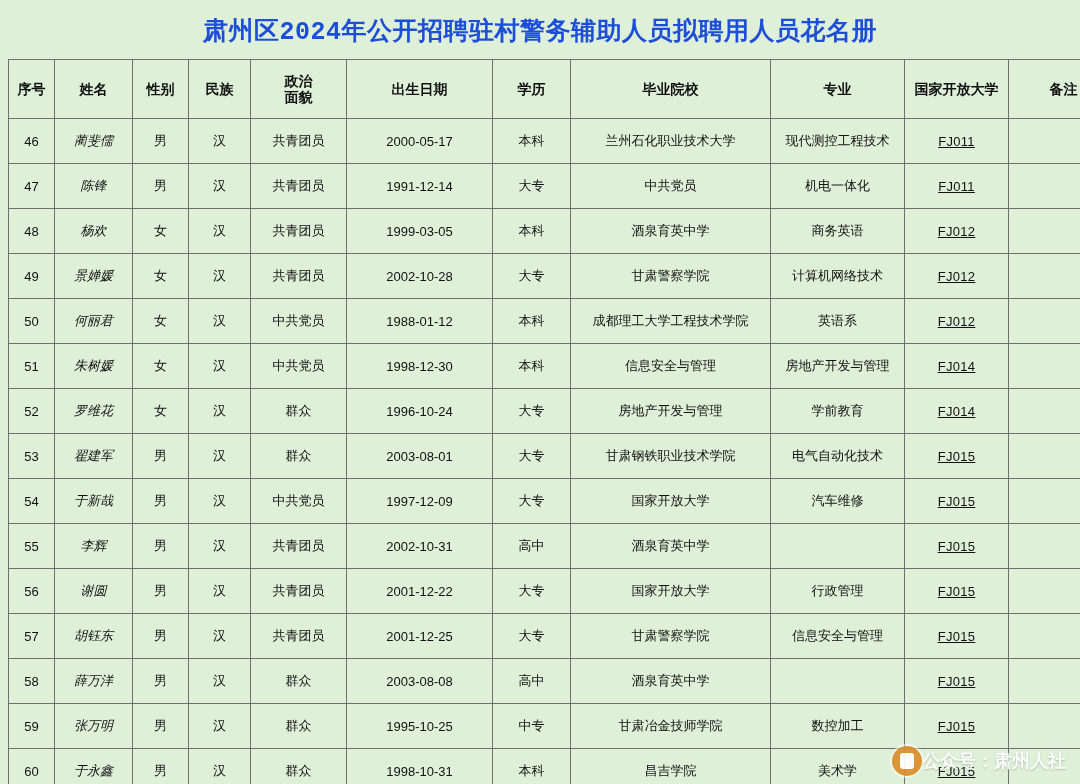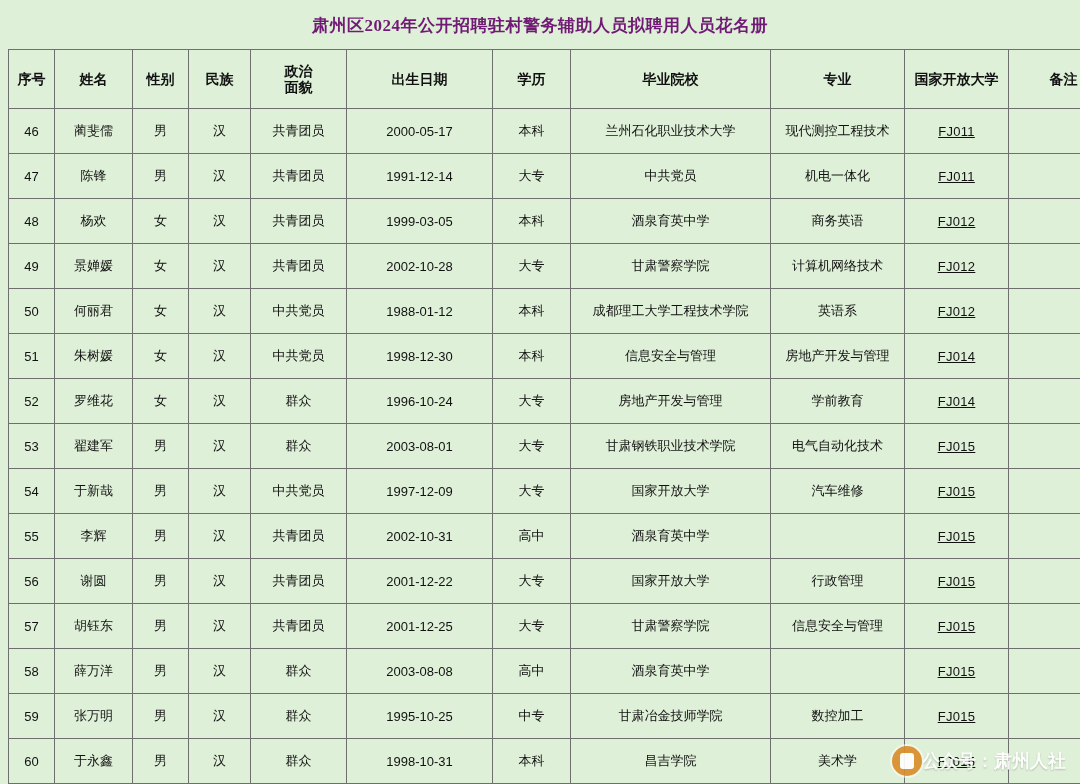--- a/index.html
+++ b/index.html
@@ -16,26 +16,26 @@
   }
   .page {
     width: 1080px;
     height: 784px;
     background: #dff0d8;
     box-sizing: border-box;
     position: relative;
   }
   .title {
     text-align: center;
-    font-size: 17px;
+    font-size: 25px;
     font-weight: bold;
-    color: #701a75;
+    color: #1d4ed8;
     padding: 14px 0 12px 0;
     letter-spacing: 0.5px;
-    font-family: Liberation Serif, serif;
+    font-family: Liberation Mono, monospace;
   }
   table.roster {
     border-collapse: collapse;
     width: 1064px;
     margin: 0 8px;
     table-layout: fixed;
     background: #dff0d8;
   }
   table.roster th, table.roster td {
     border: 1px solid #6f6f6f;
@@ -50,21 +50,21 @@
     font-size: 14px;
     height: 54px;
     line-height: 1.15;
     padding: 2px 1px;
   }
   table.roster td {
     height: 40px;
     padding: 2px 1px;
   }
   td.num { font-size: 13px; }
-  td.name { font-size: 14px; }
+  td.name { font-size: 14px; font-style: italic; }
   td.small { font-size: 12.5px; }
   td.code { font-size: 12.5px; letter-spacing: 0.3px; text-decoration: underline; }
   
   col.c0 { width: 46px; }
   col.c1 { width: 78px; }
   col.c2 { width: 56px; }
   col.c3 { width: 62px; }
   col.c4 { width: 96px; }
   col.c5 { width: 146px; }
   col.c6 { width: 78px; }

